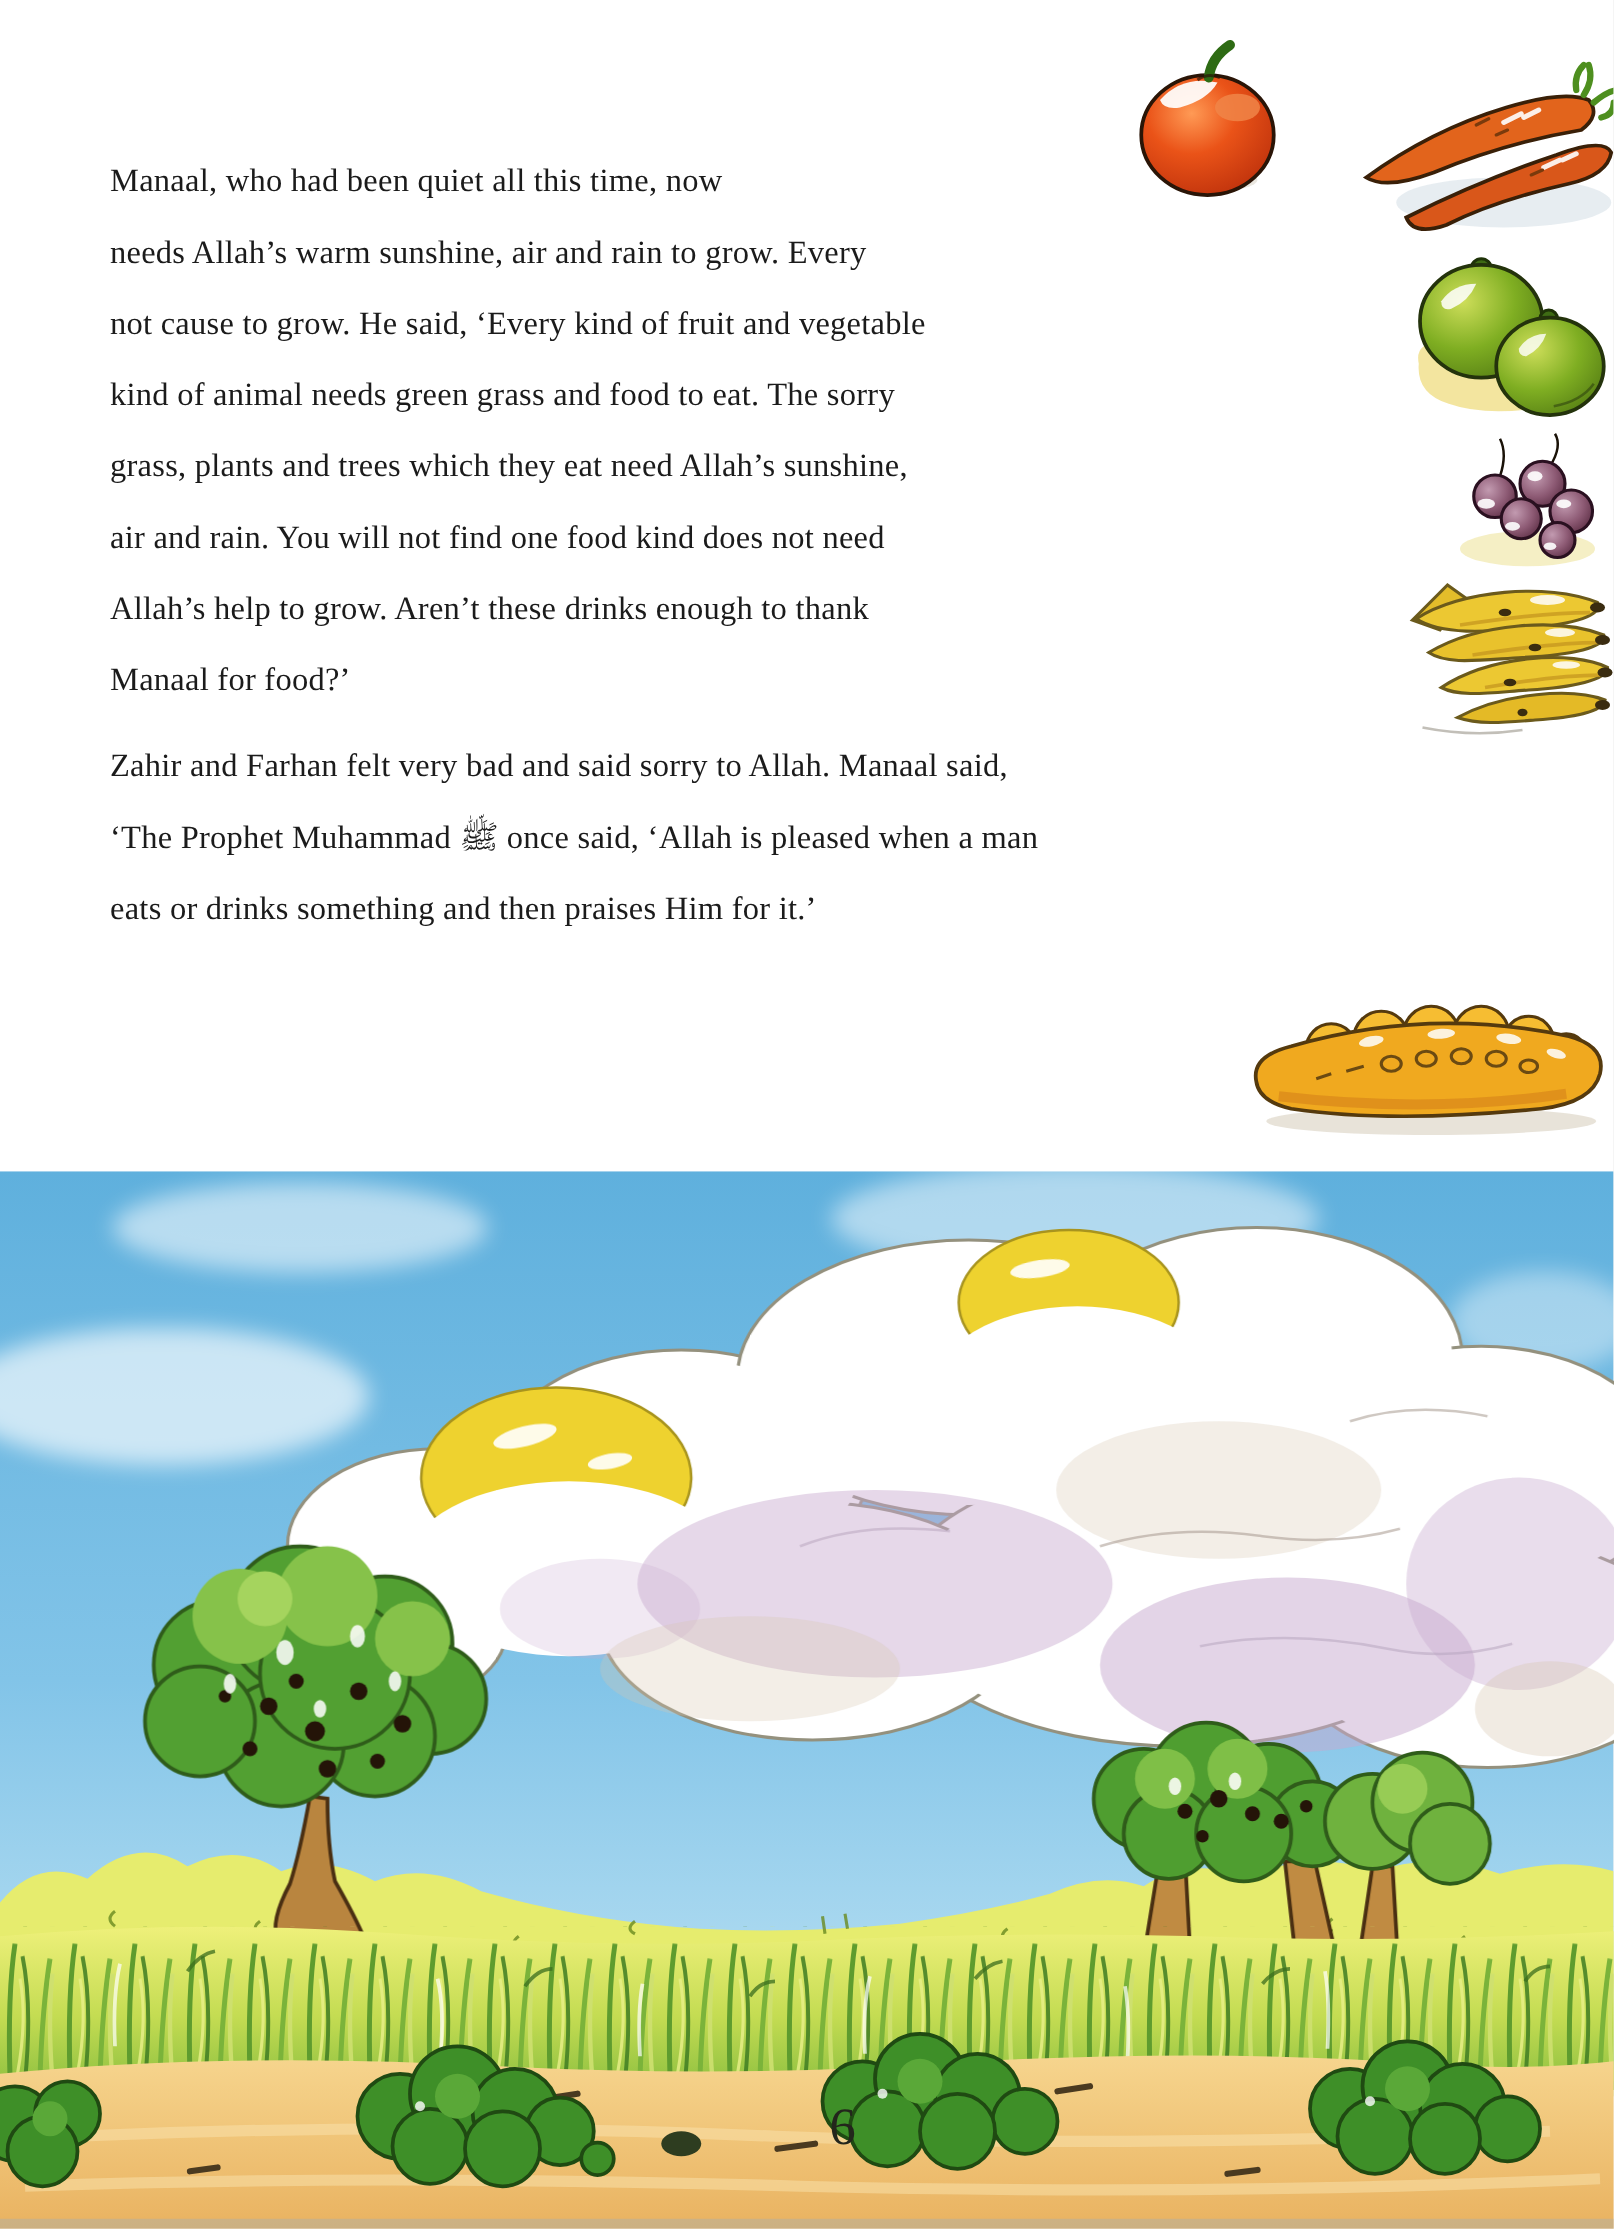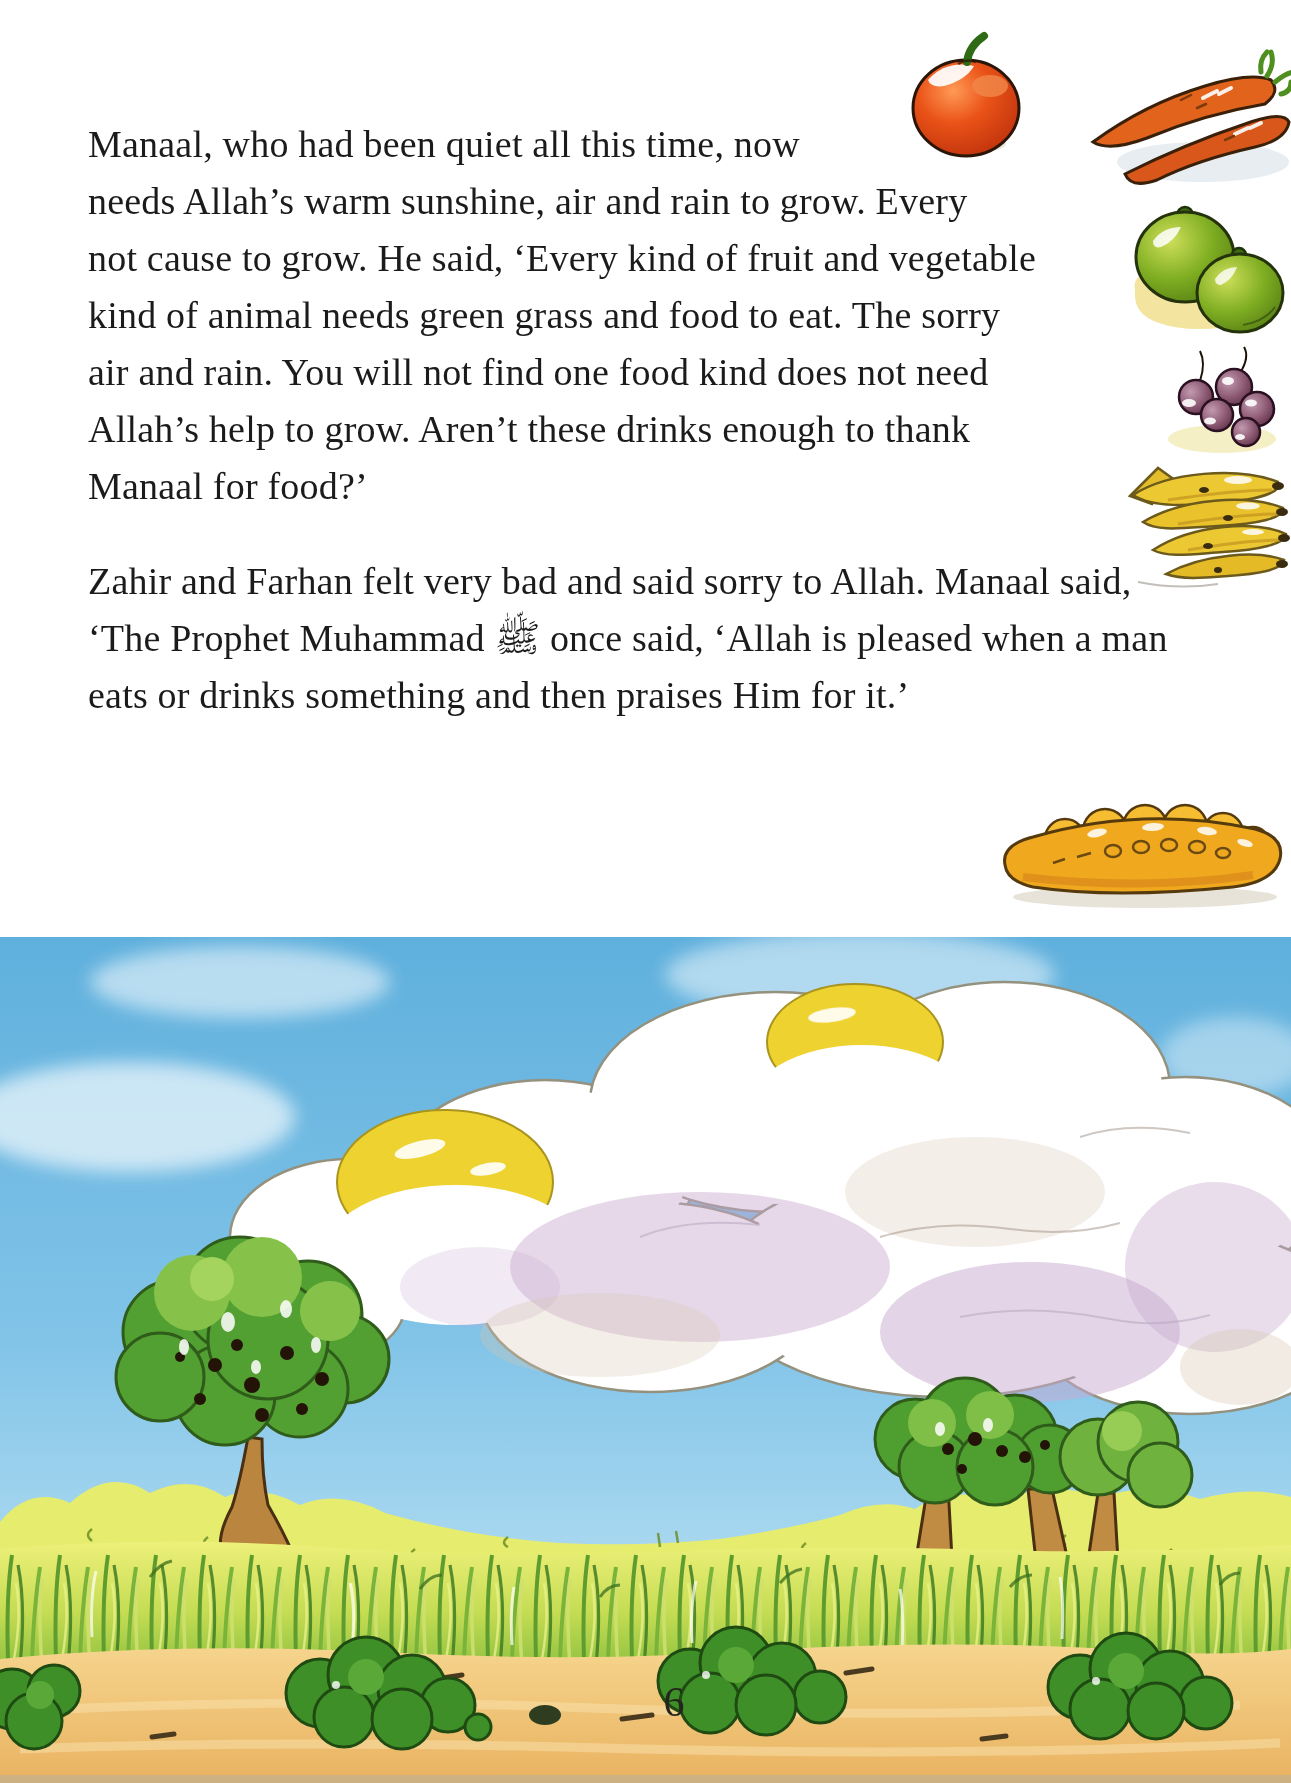--- a/index.html
+++ b/index.html
@@ -2,42 +2,43 @@
 <html><head>
 <meta charset="utf-8">
 <style>
   html,body{margin:0;padding:0;background:#e8e8e8;}
   .page{
     position:relative;width:1291px;height:1783px;background:#ffffff;
     overflow:hidden;font-family:"Liberation Serif", serif;margin:0 auto;
   }
   .story{
     position:absolute;left:88px;top:116px;
-    font-size:38px;line-height:57px;color:#1b1b1b;
+    font-size:26px;line-height:57px;color:#1b1b1b;
     white-space:nowrap;letter-spacing:.2px;
   }
-  .para2{margin-top:38px;}
+  .para2{margin-top:12px;}
   .line{height:57px;}
   .art{position:absolute;}
   .pagenum{
     position:absolute;left:652px;top:1678px;width:44px;text-align:center;
     font-size:42px;color:#23261c;font-family:"Liberation Serif",serif;
   }
 </style>
 </head>
 <body>
 
 <div class="page">
 
   <div class="story">
     <div class="para">
       <div class="line">Manaal, who had been quiet all this time, now</div>
       <div class="line">needs Allah’s warm sunshine, air and rain to grow. Every</div>
       <div class="line">not cause to grow. He said, ‘Every kind of fruit and vegetable</div>
       <div class="line">kind of animal needs green grass and food to eat. The sorry</div>
+      <div class="line">grass, plants and trees which they eat need Allah’s sunshine,</div>
       <div class="line">air and rain. You will not find one food kind does not need</div>
       <div class="line">Allah’s help to grow. Aren’t these drinks enough to thank</div>
       <div class="line">Manaal for food?’</div>
     </div>
     <div class="para para2">
       <div class="line">Zahir and Farhan felt very bad and said sorry to Allah. Manaal said,</div>
       <div class="line">‘The Prophet Muhammad ﷺ once said, ‘Allah is pleased when a man</div>
       <div class="line">eats or drinks something and then praises Him for it.’</div>
     </div>
   </div>

